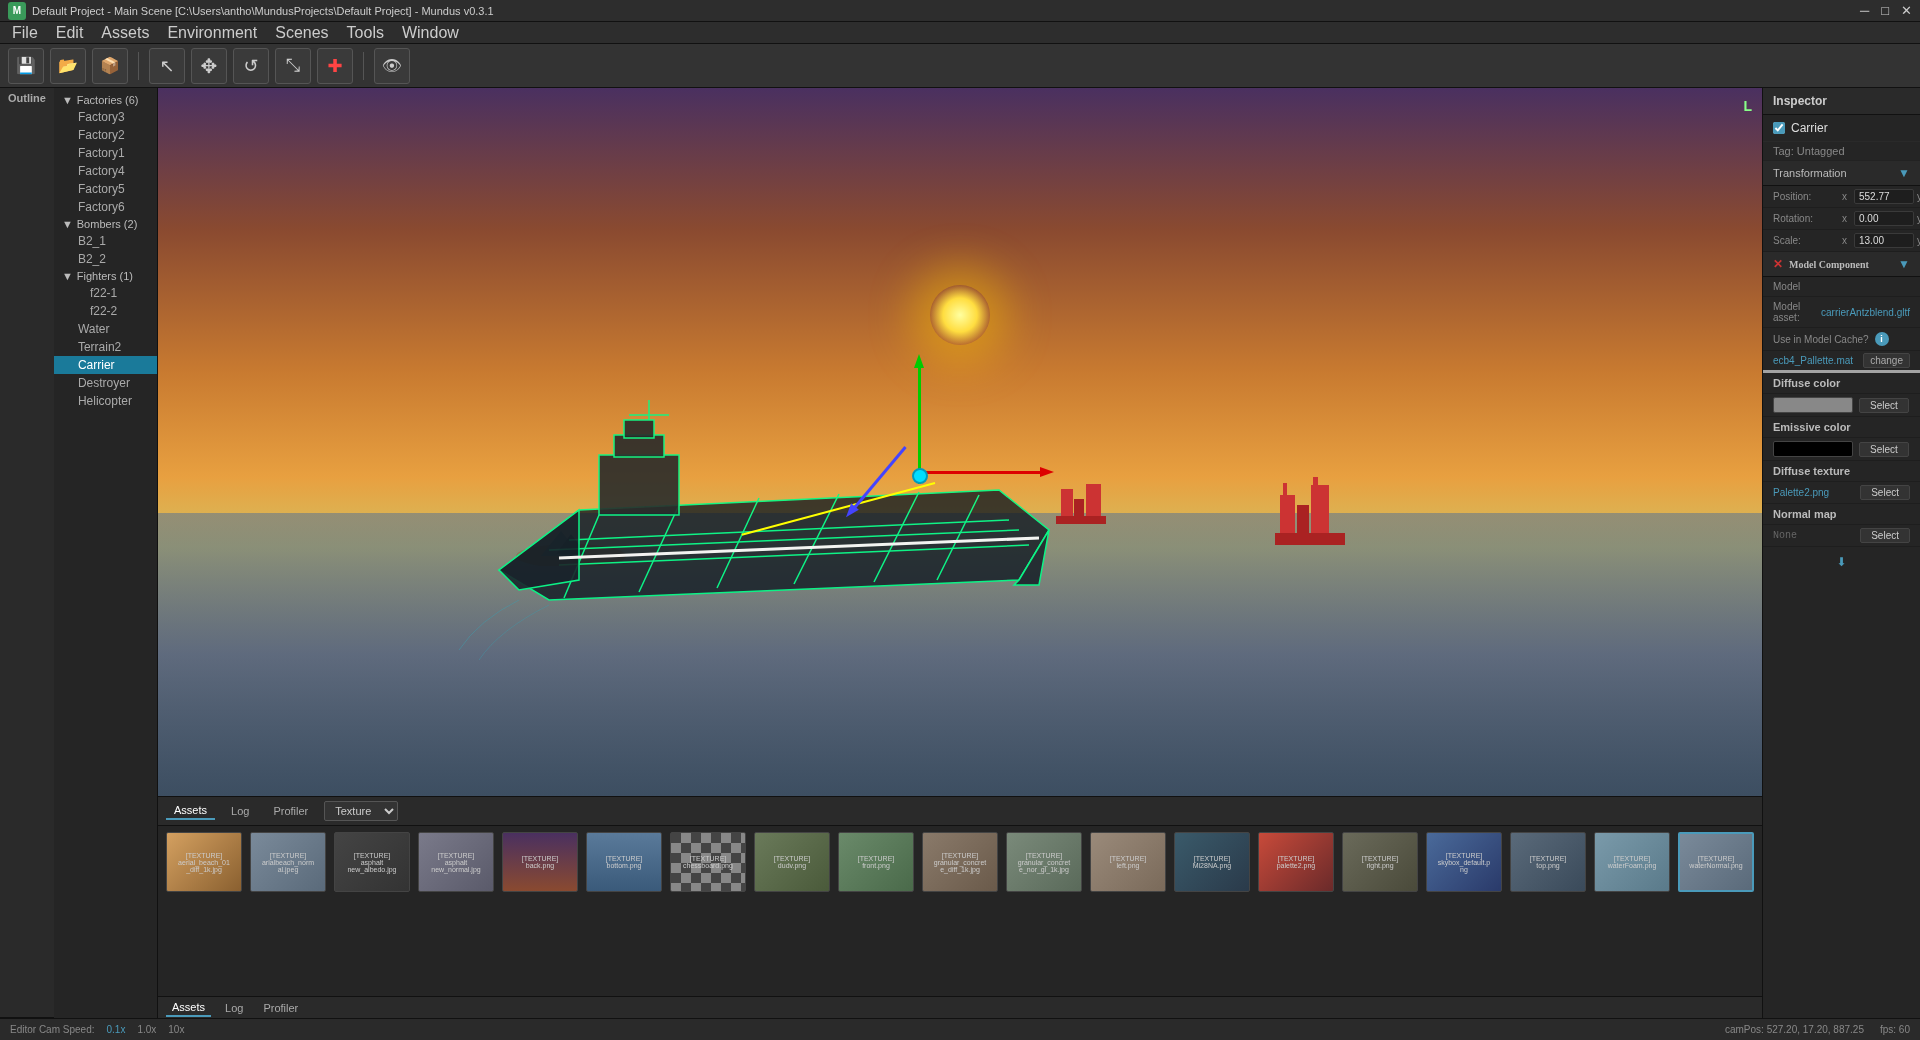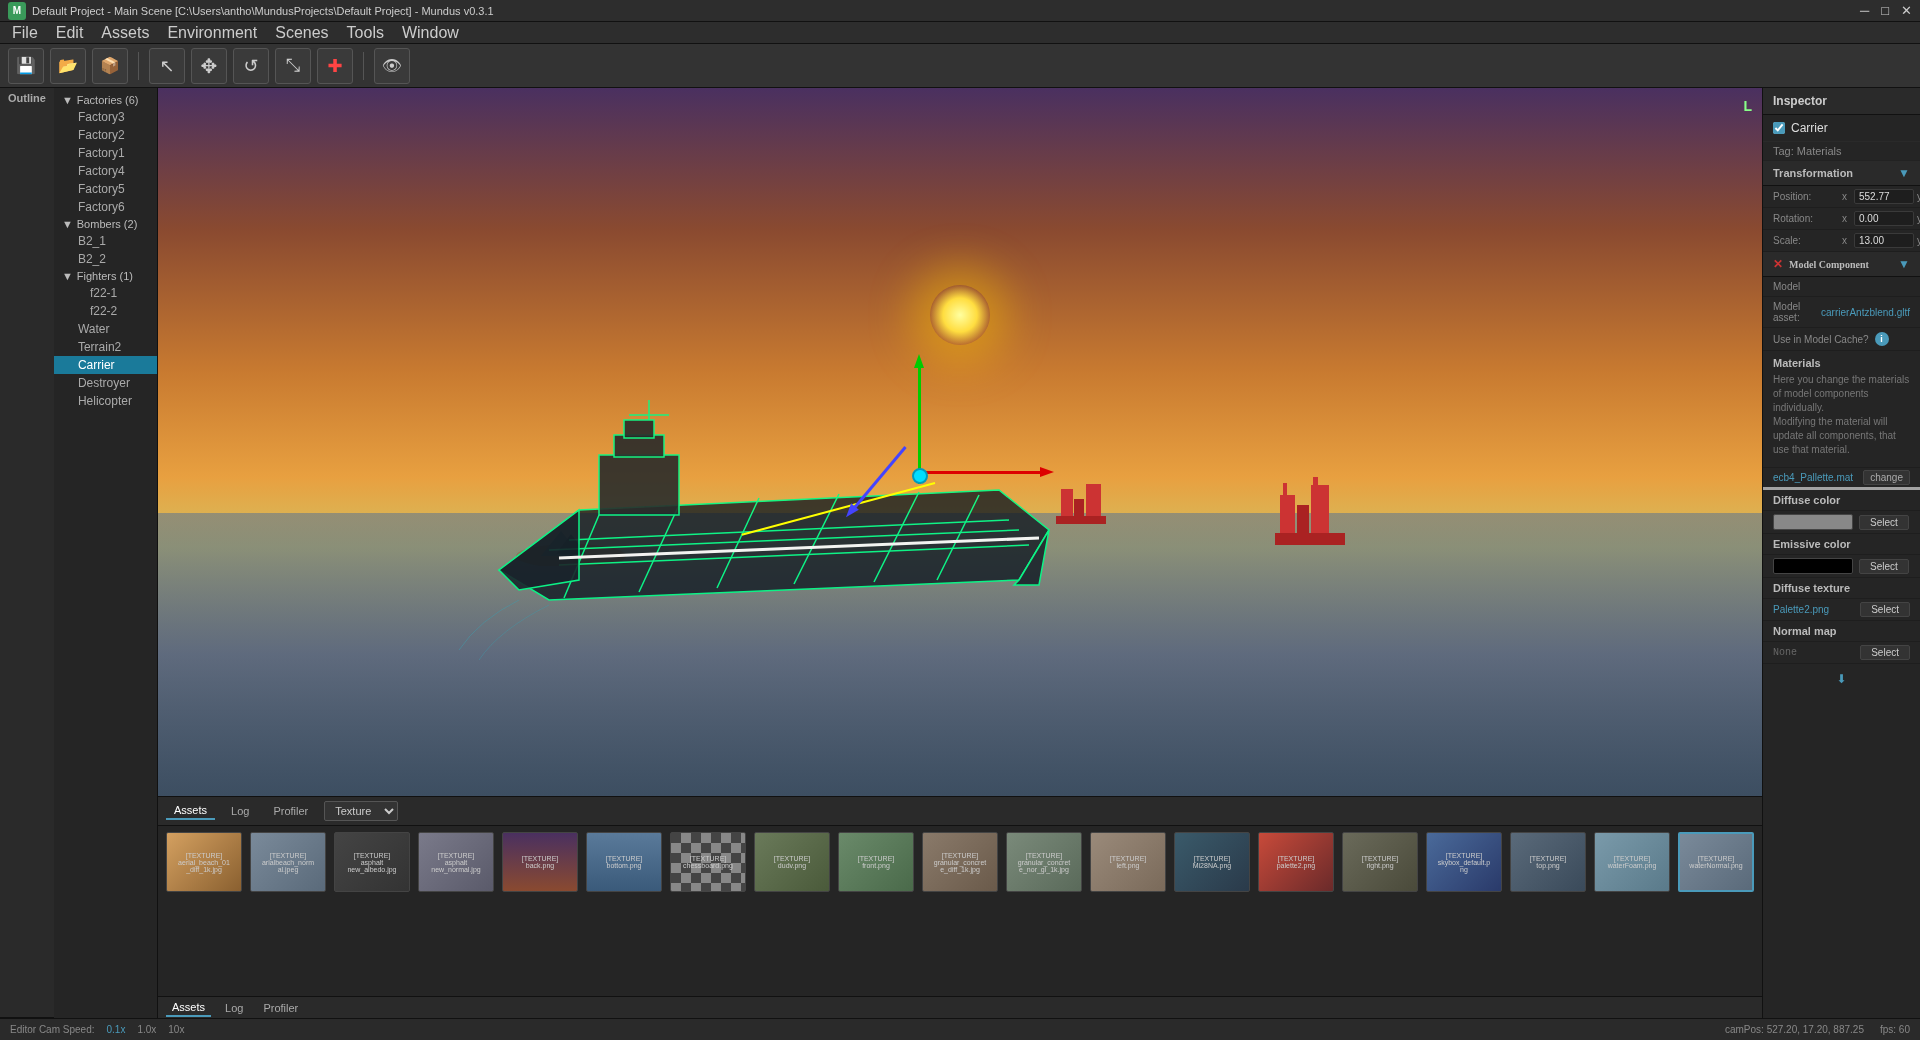--- a/index.html
+++ b/index.html
@@ -349,21 +349,21 @@
       background: #2a2a2a;
       padding: 5px 10px;
       display: flex;
       align-items: center;
       justify-content: space-between;
       border-bottom: 1px solid #111;
       cursor: pointer;
     }
     .inspector-section-title {
       font-size: 11px;
-      font-weight: bold;
+      font-weight: normal;
       color: #bbb;
     }
     .inspector-row {
       display: flex;
       align-items: center;
       padding: 3px 10px;
       gap: 4px;
       border-bottom: 1px solid #1e1e1e;
     }
     .inspector-row-label {
@@ -849,21 +849,21 @@
   </div>
 
   <div id="right-panel">
     <div id="inspector-header">Inspector</div>
 
     <div class="inspector-checkbox-row">
       <input type="checkbox" class="inspector-checkbox" checked="" style="">
       <span class="inspector-name">Carrier</span>
     </div>
 
-    <div class="inspector-tag-row">Tag: Materials</div>
+    <div class="inspector-tag-row">Tag: Untagged</div>
 
     <div class="inspector-section">
       <span class="inspector-section-title">Transformation</span>
       <span style="color:#4a9aba;">▼</span>
     </div>
 
     <div class="inspector-row">
       <span class="inspector-row-label">Position:</span>
       <div class="inspector-field-group">
         <div class="inspector-field">
@@ -921,24 +921,20 @@
     <div class="inspector-model-row">
       <span>Model asset:</span>
       <span class="val">carrierAntzblend.gltf</span>
     </div>
 
     <div class="cache-row">
       <span>Use in Model Cache?</span>
       <span class="info-icon">i</span>
     </div>
 
-    <div class="materials-section">
-      <div class="materials-title">Materials</div>
-      <div class="materials-desc">Here you change the materials of model components individually.<br>Modifying the material will update all components, that use that material.</div>
-    </div>
 
     <div class="material-change-row">
       <span class="material-link">ecb4_Pallette.mat</span>
       <button class="material-change-btn">change</button>
     </div>
 
     <div style="padding: 4px 10px; font-size:11px; font-weight:bold; color:#bbb; border-bottom:1px solid #1e1e1e;">Diffuse color</div>
     <div class="color-row">
       <div class="color-swatch" style="background:#888888;"></div>
       <button class="select-btn">Select</button>

